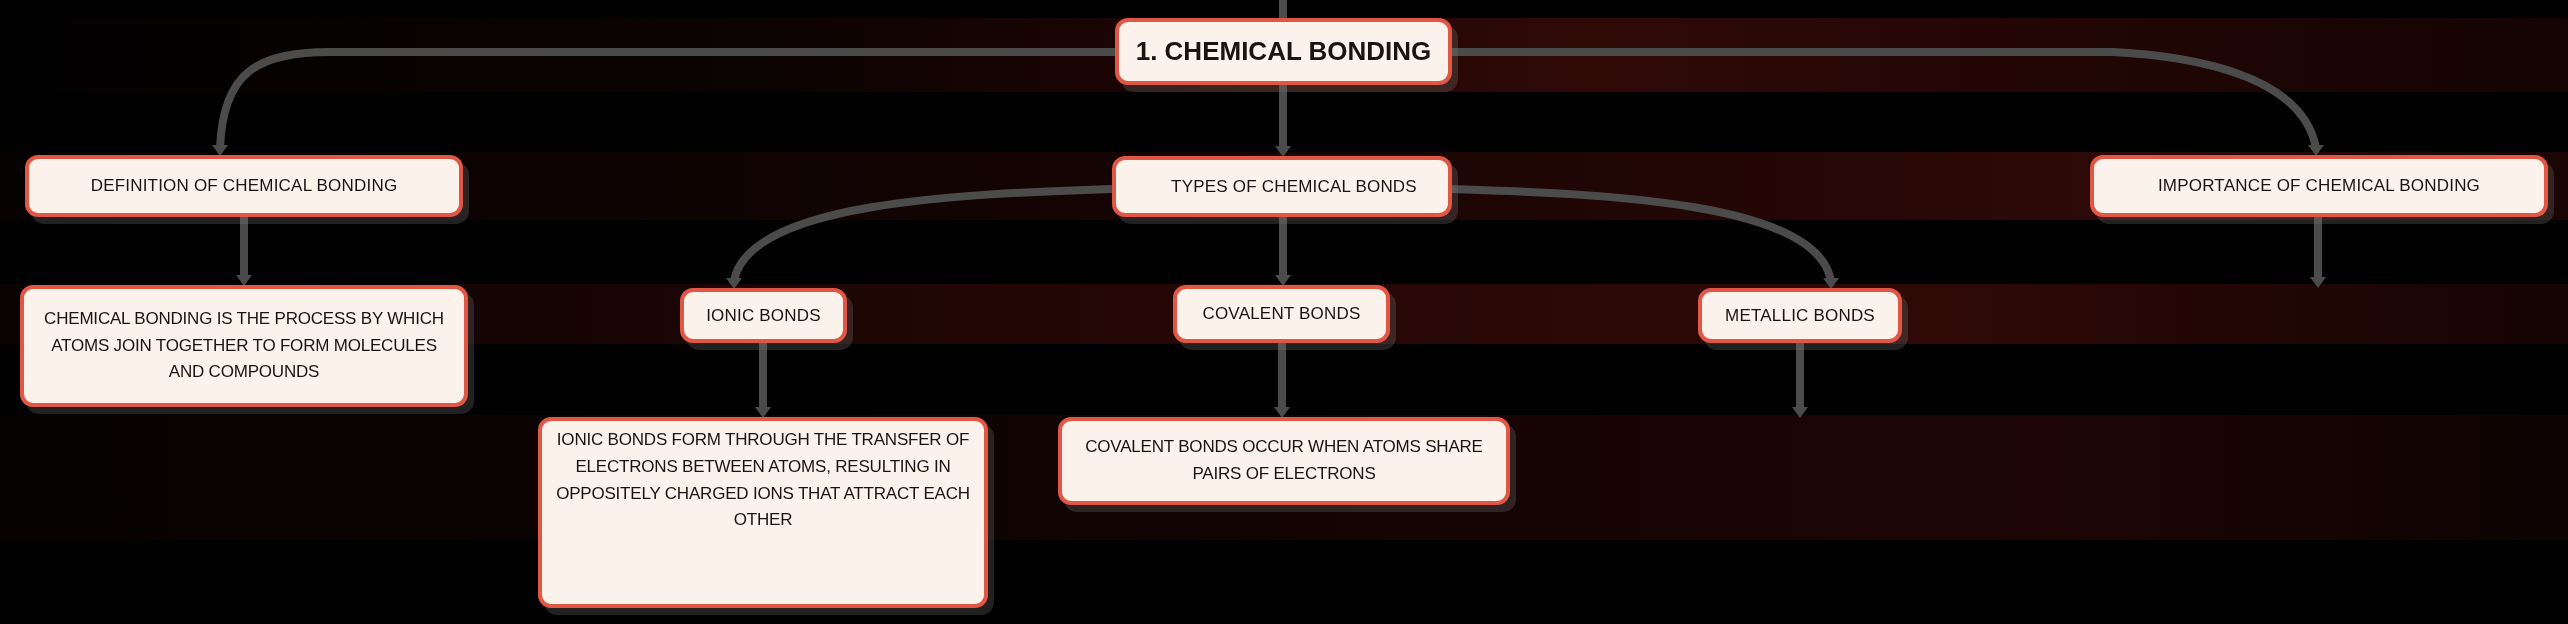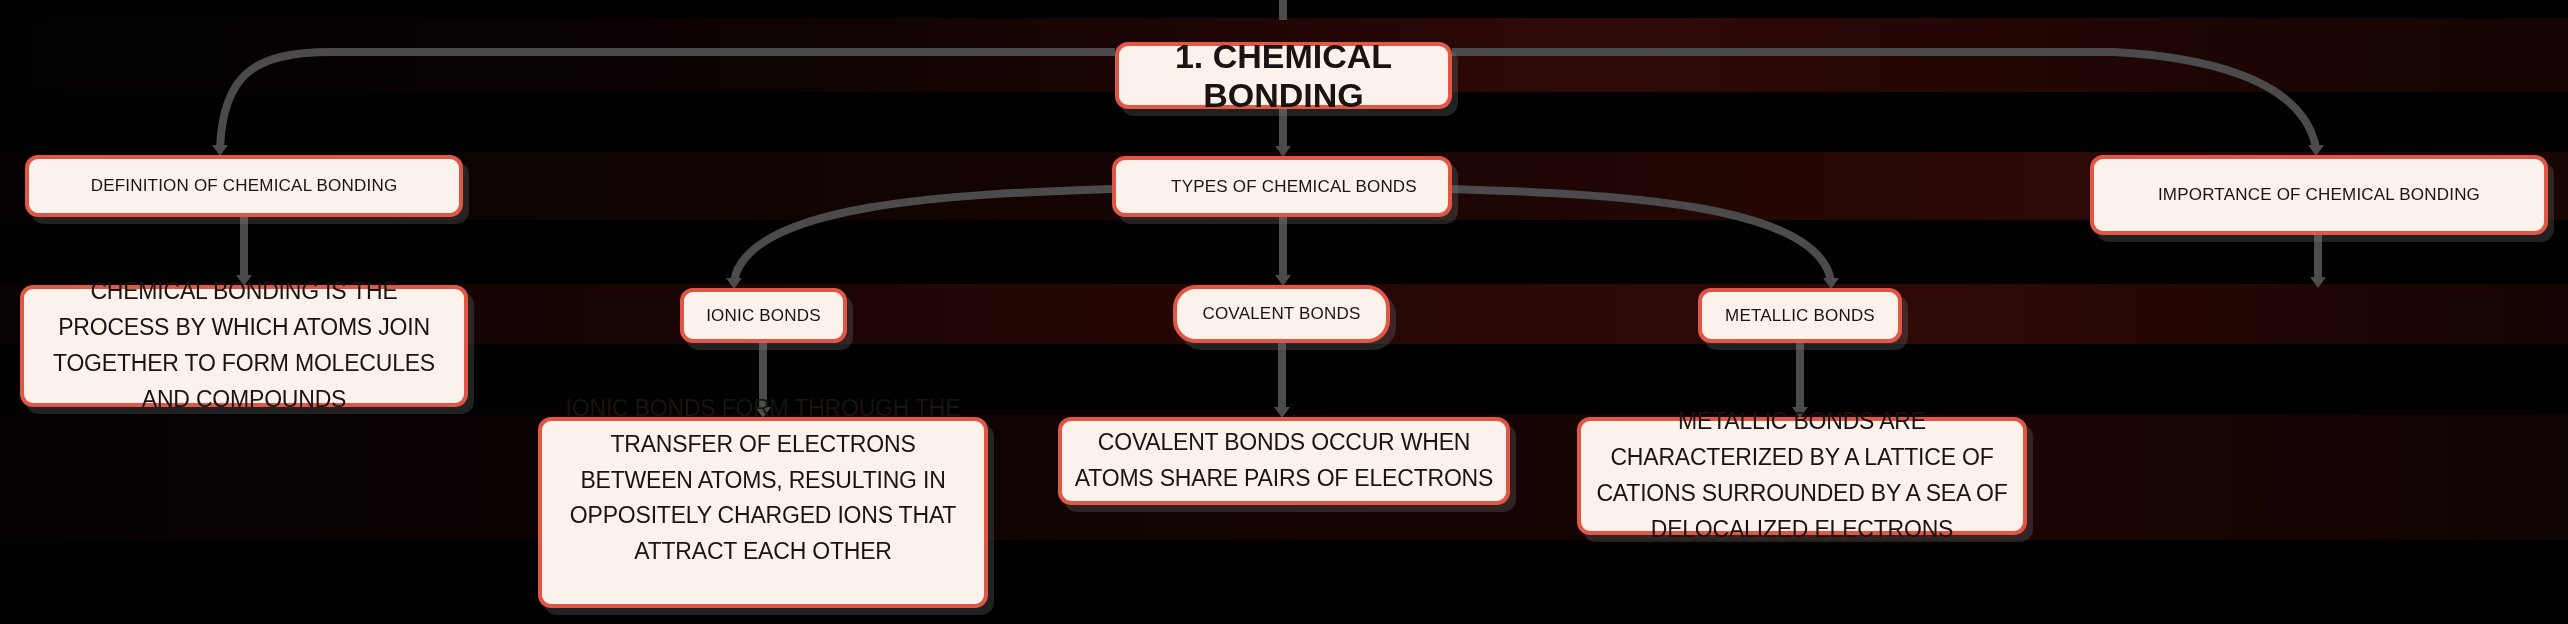--- a/index.html
+++ b/index.html
@@ -24,27 +24,27 @@
     background:var(--node-fill,#fcf2ec);
     border:4px solid var(--node-border,#e15746);
     border-radius:13px;
     color:var(--text,#1b1212);
     display:flex;align-items:center;justify-content:center;
     text-align:center;
     box-shadow:6px 7px 0 rgba(120,120,120,.28);
     cursor:pointer;
   }
   .title{font-size:17px;letter-spacing:.2px;}
-  .desc{font-size:23px;line-height:1.56;letter-spacing:-0.2px;padding:8px 12px;}
-  #root{left:1115px;top:18px;width:337px;height:67px;font-size:34px;font-weight:700;margin-top:24px;}
+  .desc{font-size:17px;line-height:1.56;letter-spacing:-0.2px;padding:8px 12px;}
+  #root{left:1115px;top:18px;width:337px;height:67px;font-size:26px;font-weight:700;}
   #definition{left:25px;top:155px;width:438px;height:62px;}
   #types{left:1112px;top:156px;width:340px;height:61px;padding-left:24px;}
-  #importance{left:2090px;top:155px;width:458px;height:80px;}
+  #importance{left:2090px;top:155px;width:458px;height:62px;}
   #ionic{left:680px;top:288px;width:167px;height:55px;}
-  #covalent{left:1173px;top:285px;width:217px;height:58px;border-radius:23px;}
+  #covalent{left:1173px;top:285px;width:217px;height:58px;}
   #metallic{left:1698px;top:288px;width:204px;height:55px;}
   #definition-desc{left:20px;top:285px;width:448px;height:122px;}
   #ionic-desc{left:538px;top:417px;width:450px;height:191px;padding-bottom:72px;}
   #covalent-desc{left:1058px;top:417px;width:452px;height:88px;}
   #metallic-desc{left:1577px;top:417px;width:450px;height:118px;}
   #importance-desc{left:2088px;top:287px;width:459px;height:152px;}
 </style>
 </head>
 <body>
 
@@ -101,17 +101,16 @@
 
   <div class="node title" id="types">TYPES OF CHEMICAL BONDS</div>
 
   <div class="node title" id="ionic">IONIC BONDS</div>
   <div class="node desc" id="ionic-desc">IONIC BONDS FORM THROUGH THE TRANSFER OF ELECTRONS BETWEEN ATOMS, RESULTING IN OPPOSITELY CHARGED IONS THAT ATTRACT EACH OTHER</div>
 
   <div class="node title" id="covalent">COVALENT BONDS</div>
   <div class="node title" id="metallic">METALLIC BONDS</div>
 
   <div class="node desc" id="covalent-desc">COVALENT BONDS OCCUR WHEN ATOMS SHARE PAIRS OF ELECTRONS</div>
-  <div class="node desc" id="metallic-desc">METALLIC BONDS ARE CHARACTERIZED BY A LATTICE OF CATIONS SURROUNDED BY A SEA OF DELOCALIZED ELECTRONS</div>
 
   <div class="node title" id="importance">IMPORTANCE OF CHEMICAL BONDING</div>
 
 </div>
 
 </body></html>

